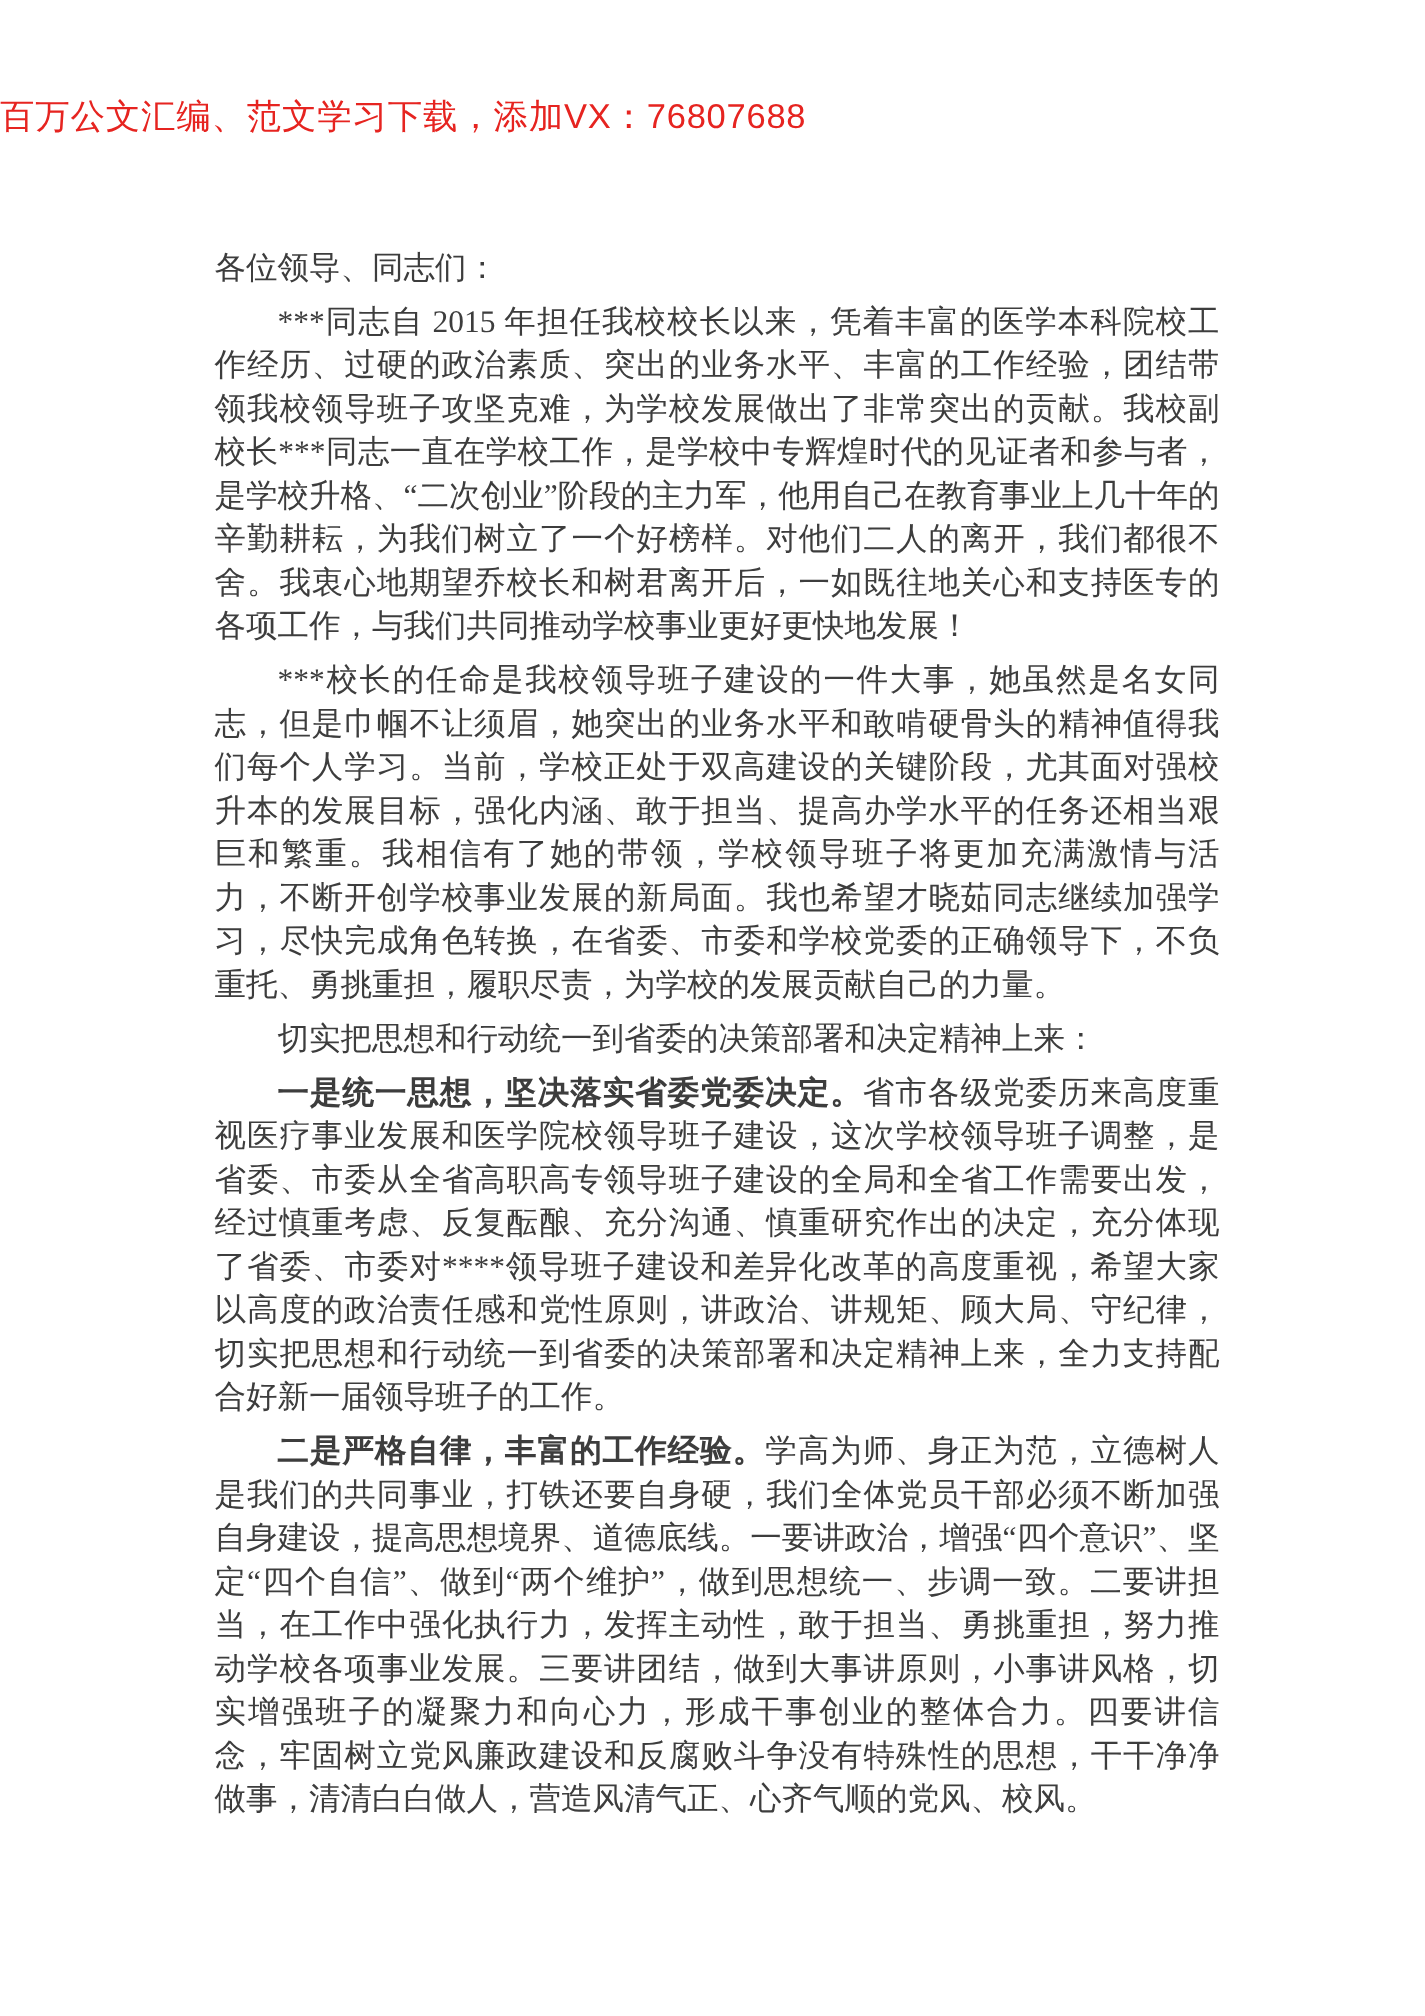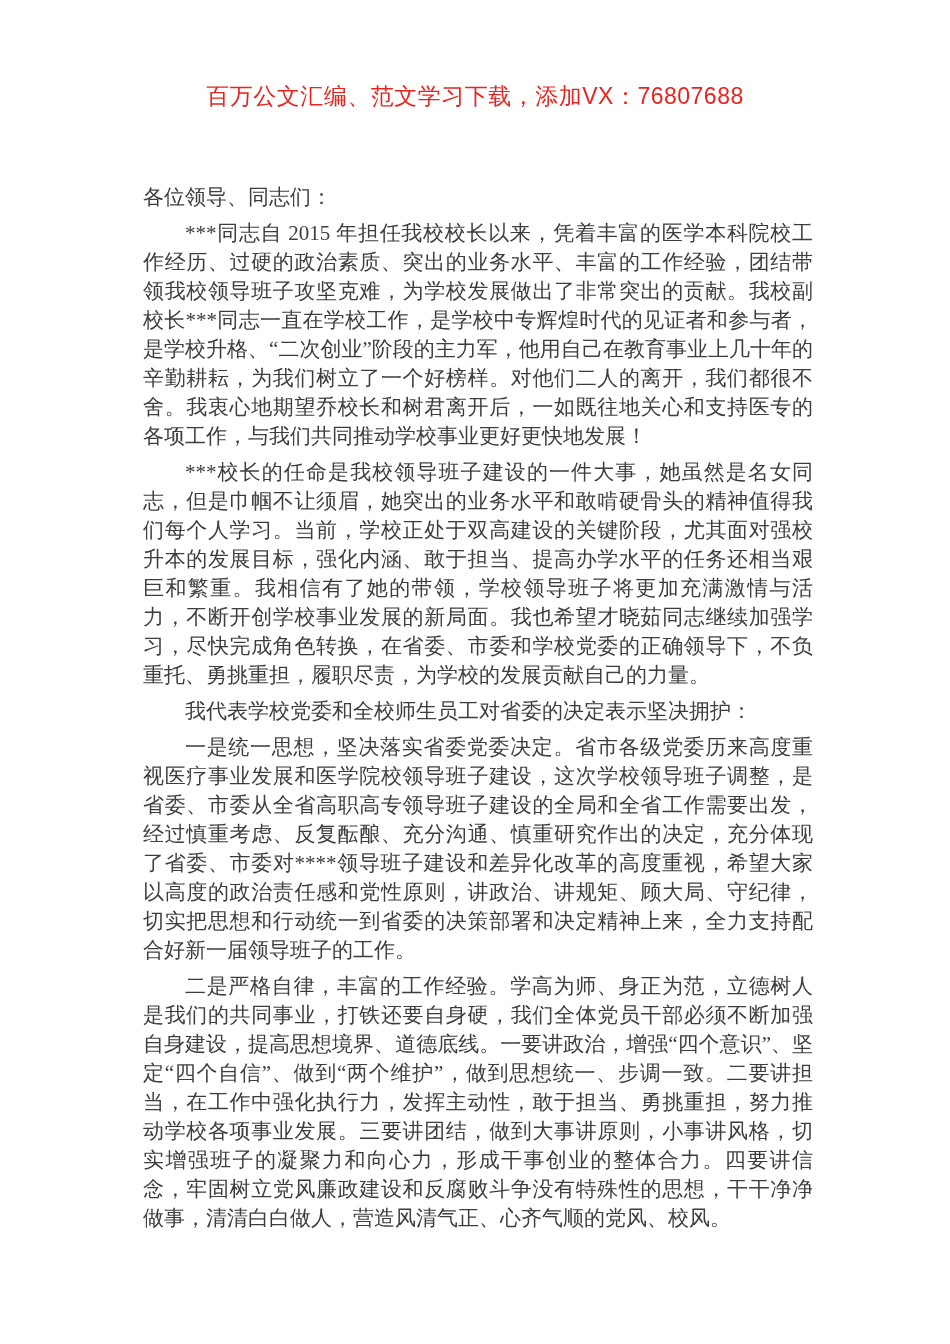--- a/index.html
+++ b/index.html
@@ -7,22 +7,22 @@
     padding: 0;
     background: #ffffff;
   }
   body {
     width: 950px;
     min-height: 1344px;
     position: relative;
     font-family: "Liberation Serif", "DejaVu Serif", serif;
   }
   .promo {
-    padding-top: 81px;
-    text-align: center;
+    padding-top: 62px;
+    text-align: left;
     font-family: "Liberation Sans", "DejaVu Sans", sans-serif;
     font-size: 23px;
     line-height: 30px;
     color: #e62420;
     letter-spacing: 0.5px;
   }
   .doc {
     width: 670px;
     margin: 72px 137px 0 143px;
     color: #3d3d3d;
@@ -32,37 +32,37 @@
     font-size: 21px;
     line-height: 29px;
     text-align: justify;
     text-indent: 2em;
     word-break: break-all;
   }
   .doc p.salutation {
     text-indent: 0;
   }
   .lead {
-    font-weight: normal;
+    font-weight: bold;
   }
 </style>
 </head>
 <body>
 
 <div class="promo">
   <span>百万公文汇编、范文学习下载，添加VX：76807688</span>
 </div>
 
 <div class="doc">
   <p class="salutation">各位领导、同志们：</p>
 
 
   <p><strong class="lead"></strong><span>***同志自 2015 年担任我校校长以来，凭着丰富的医学本科院校工作经历、过硬的政治素质、突出的业务水平、丰富的工作经验，团结带领我校领导班子攻坚克难，为学校发展做出了非常突出的贡献。我校副校长***同志一直在学校工作，是学校中专辉煌时代的见证者和参与者，是学校升格、“二次创业”阶段的主力军，他用自己在教育事业上几十年的辛勤耕耘，为我们树立了一个好榜样。对他们二人的离开，我们都很不舍。我衷心地期望乔校长和树君离开后，一如既往地关心和支持医专的各项工作，与我们共同推动学校事业更好更快地发展！</span></p>
 
   <p><strong class="lead"></strong><span>***校长的任命是我校领导班子建设的一件大事，她虽然是名女同志，但是巾帼不让须眉，她突出的业务水平和敢啃硬骨头的精神值得我们每个人学习。当前，学校正处于双高建设的关键阶段，尤其面对强校升本的发展目标，强化内涵、敢于担当、提高办学水平的任务还相当艰巨和繁重。我相信有了她的带领，学校领导班子将更加充满激情与活力，不断开创学校事业发展的新局面。我也希望才晓茹同志继续加强学习，尽快完成角色转换，在省委、市委和学校党委的正确领导下，不负重托、勇挑重担，履职尽责，为学校的发展贡献自己的力量。</span></p>
 
-  <p><strong class="lead"></strong><span>我代表学校党委和全校师生员工对省委的决定表示坚决拥护：</span></p>
+  <p><strong class="lead"></strong><span>切实把思想和行动统一到省委的决策部署和决定精神上来：</span></p>
 
   <p><strong class="lead">一是统一思想，坚决落实省委党委决定。</strong><span>省市各级党委历来高度重视医疗事业发展和医学院校领导班子建设，这次学校领导班子调整，是省委、市委从全省高职高专领导班子建设的全局和全省工作需要出发，经过慎重考虑、反复酝酿、充分沟通、慎重研究作出的决定，充分体现了省委、市委对****领导班子建设和差异化改革的高度重视，希望大家以高度的政治责任感和党性原则，讲政治、讲规矩、顾大局、守纪律，切实把思想和行动统一到省委的决策部署和决定精神上来，全力支持配合好新一届领导班子的工作。</span></p>
 
   <p><strong class="lead">二是严格自律，丰富的工作经验。</strong><span>学高为师、身正为范，立德树人是我们的共同事业，打铁还要自身硬，我们全体党员干部必须不断加强自身建设，提高思想境界、道德底线。一要讲政治，增强“四个意识”、坚定“四个自信”、做到“两个维护”，做到思想统一、步调一致。二要讲担当，在工作中强化执行力，发挥主动性，敢于担当、勇挑重担，努力推动学校各项事业发展。三要讲团结，做到大事讲原则，小事讲风格，切实增强班子的凝聚力和向心力，形成干事创业的整体合力。四要讲信念，牢固树立党风廉政建设和反腐败斗争没有特殊性的思想，干干净净做事，清清白白做人，营造风清气正、心齐气顺的党风、校风。</span></p>
 
 </div>
 
 </body></html>

